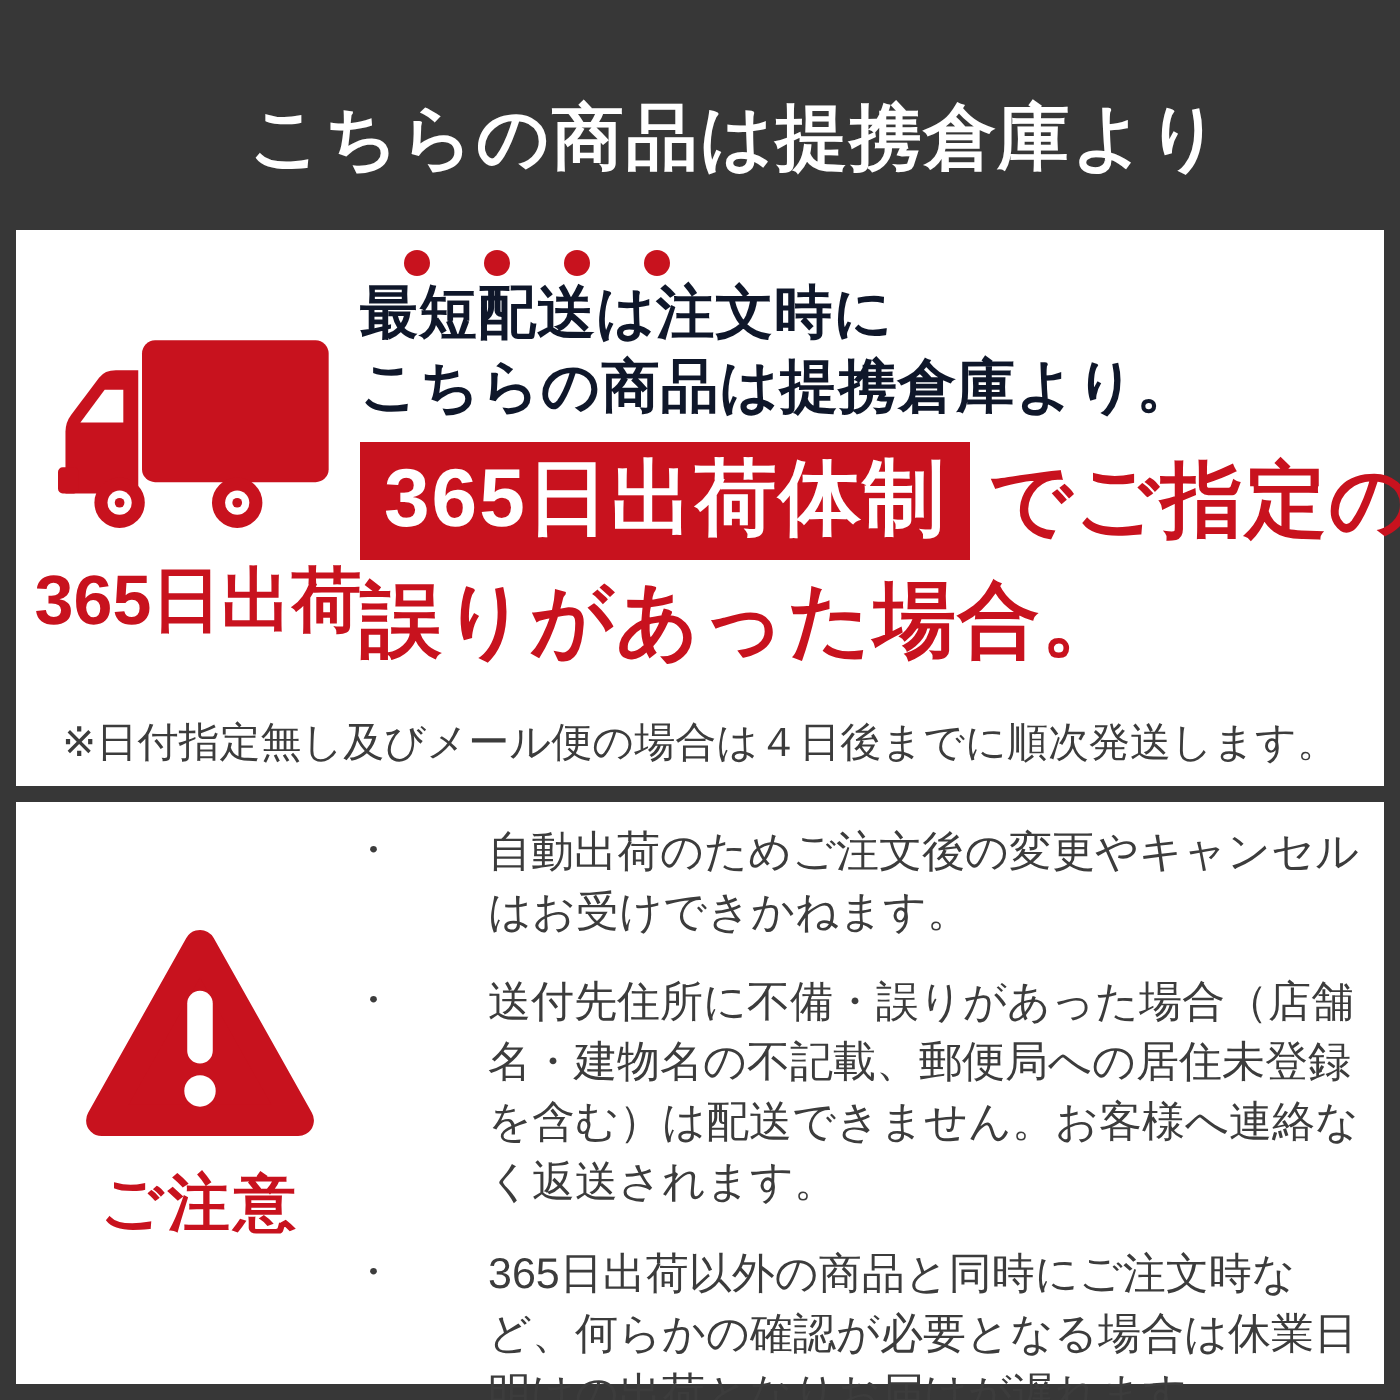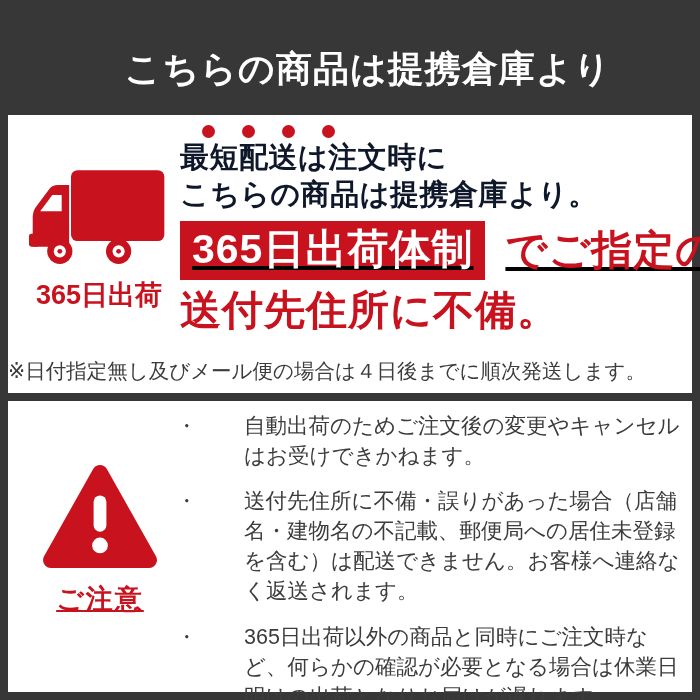--- a/index.html
+++ b/index.html
@@ -28,57 +28,58 @@
   .panel-caution{top:401px;height:291px;}
 
   
   .ship-icon-block{
     position:absolute;left:10px;top:55px;width:162px;
     display:flex;flex-direction:column;align-items:center;
   }
   .truck-svg{width:140px;height:103px;display:block;}
   .truck-label{
     margin-top:4px;
-    color:#c8121e;font-weight:bold;font-size:27px;letter-spacing:0px;white-space:nowrap;
+    color:#c8121e;font-weight:bold;font-size:35px;letter-spacing:0px;white-space:nowrap;
   }
   .ship-content{
     position:absolute;left:172px;top:8px;right:6px;
   }
   .dots{display:flex;gap:27px;margin:2px 0 1px 22px;height:13px;}
   .dot{width:13px;height:13px;border-radius:50%;background:#c8121e;}
   .red-h1,.red-h2{
     color:#0f172a;font-weight:bold;font-size:29px;line-height:1.28;
     white-space:nowrap;letter-spacing:0.5px;
   }
   .box-line{
-    display:flex;align-items:center;gap:20px;margin-top:8px;text-decoration:underline;
+    display:flex;align-items:center;gap:9px;margin-top:8px;
   }
   .red-box{
     background:#c8121e;color:#ffffff;font-weight:bold;
     font-size:41px;line-height:1.2;padding:4px 12px 6px 12px;
     white-space:nowrap;letter-spacing:1px;
   }
   .red-suffix,.red-h3{
     color:#c8121e;font-weight:bold;font-size:41px;white-space:nowrap;letter-spacing:1px;
   }
   .red-h3{margin-top:6px;line-height:1.2;}
   .ship-note{
     position:absolute;left:0;right:0;bottom:8px;
+    text-align:center;
     color:#3c3c3c;font-size:20.5px;font-weight:500;letter-spacing:0px;
     white-space:nowrap;
   }
   
   .caution-icon-block{
     position:absolute;left:22px;top:62px;width:140px;
     display:flex;flex-direction:column;align-items:center;
   }
   .triangle-svg{width:118px;height:108px;display:block;}
   .caution-label{
     margin-top:10px;
-    color:#c8121e;font-weight:bold;font-size:27px;letter-spacing:2px;white-space:nowrap;text-decoration:underline;
+    color:#c8121e;font-weight:bold;font-size:31px;letter-spacing:2px;white-space:nowrap;
   }
   .bullets{
     position:absolute;left:168px;top:10px;right:10px;
   }
   .bullet{
     display:flex;margin-bottom:15px;
   }
   .bullet-marker{
     flex:0 0 22px;
     color:#3c3c3c;font-size:21px;line-height:1.4;
@@ -118,21 +119,21 @@
       <span class="dot"></span>
       <span class="dot"></span>
       <span class="dot"></span>
     </div>
     <div class="red-h1">最短配送は注文時に</div>
     <div class="red-h2">こちらの商品は提携倉庫より。</div>
     <div class="box-line">
       <span class="red-box">365日出荷体制</span>
       <span class="red-suffix">でご指定の</span>
     </div>
-    <div class="red-h3">送付先住所に不備。</div>
+    <div class="red-h3">誤りがあった場合。</div>
   </div>
 
   <div class="ship-note">※日付指定無し及びメール便の場合は４日後までに順次発送します。</div>
 </div>
 
 <div class="panel panel-caution">
 
   <div class="caution-icon-block">
     <svg class="triangle-svg" viewBox="0 0 120 110">
       <polygon points="60,10 110,99 10,99" fill="#c8121e" stroke="#c8121e" stroke-width="16" stroke-linejoin="round"></polygon>

